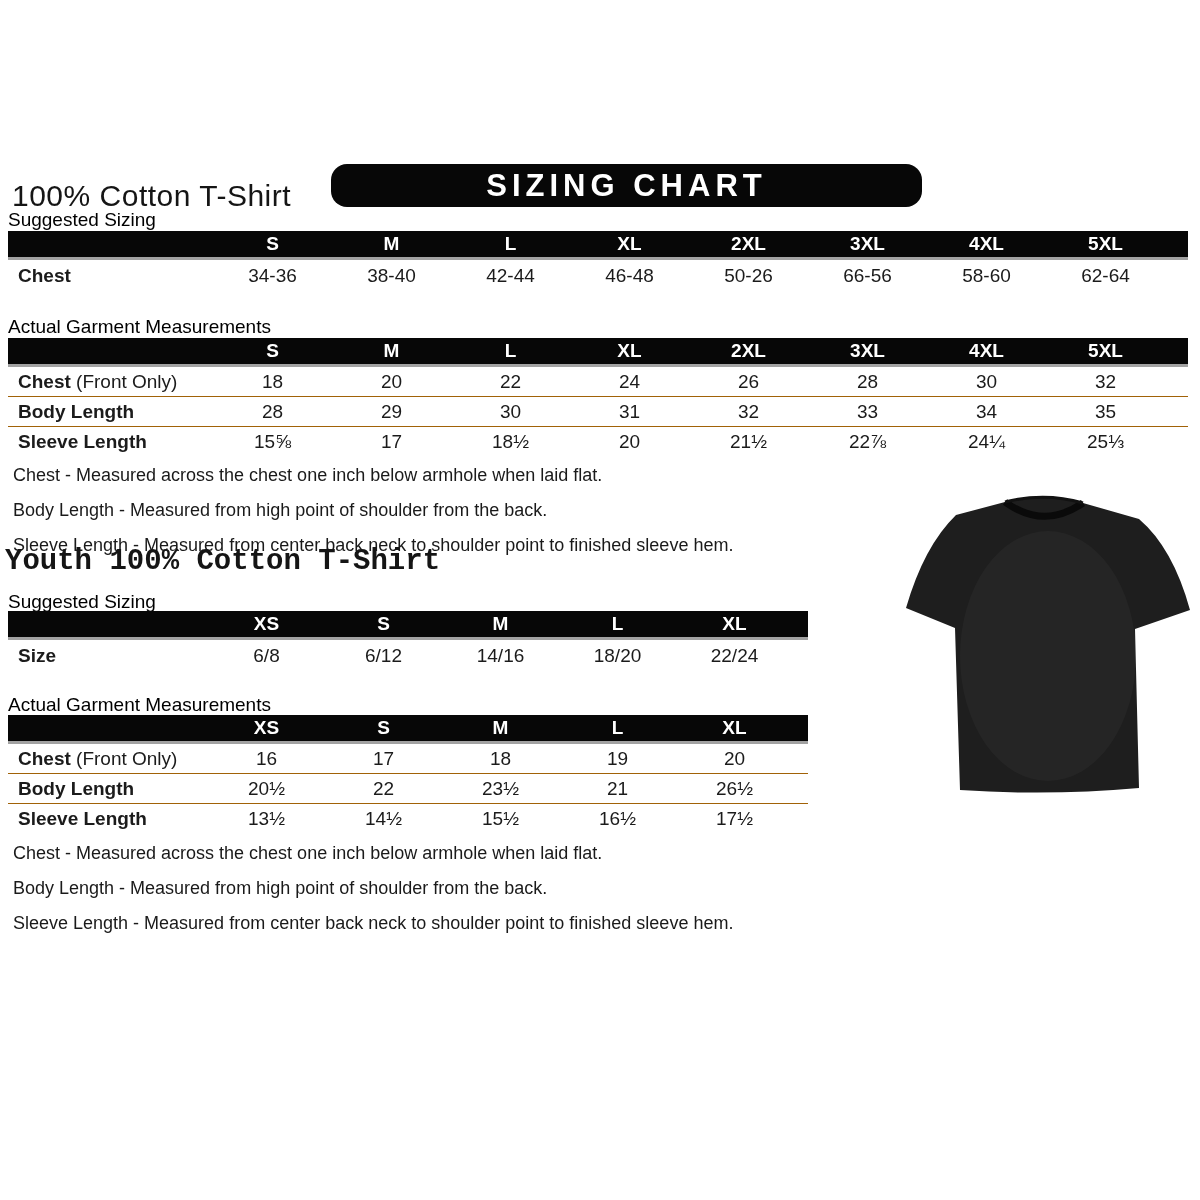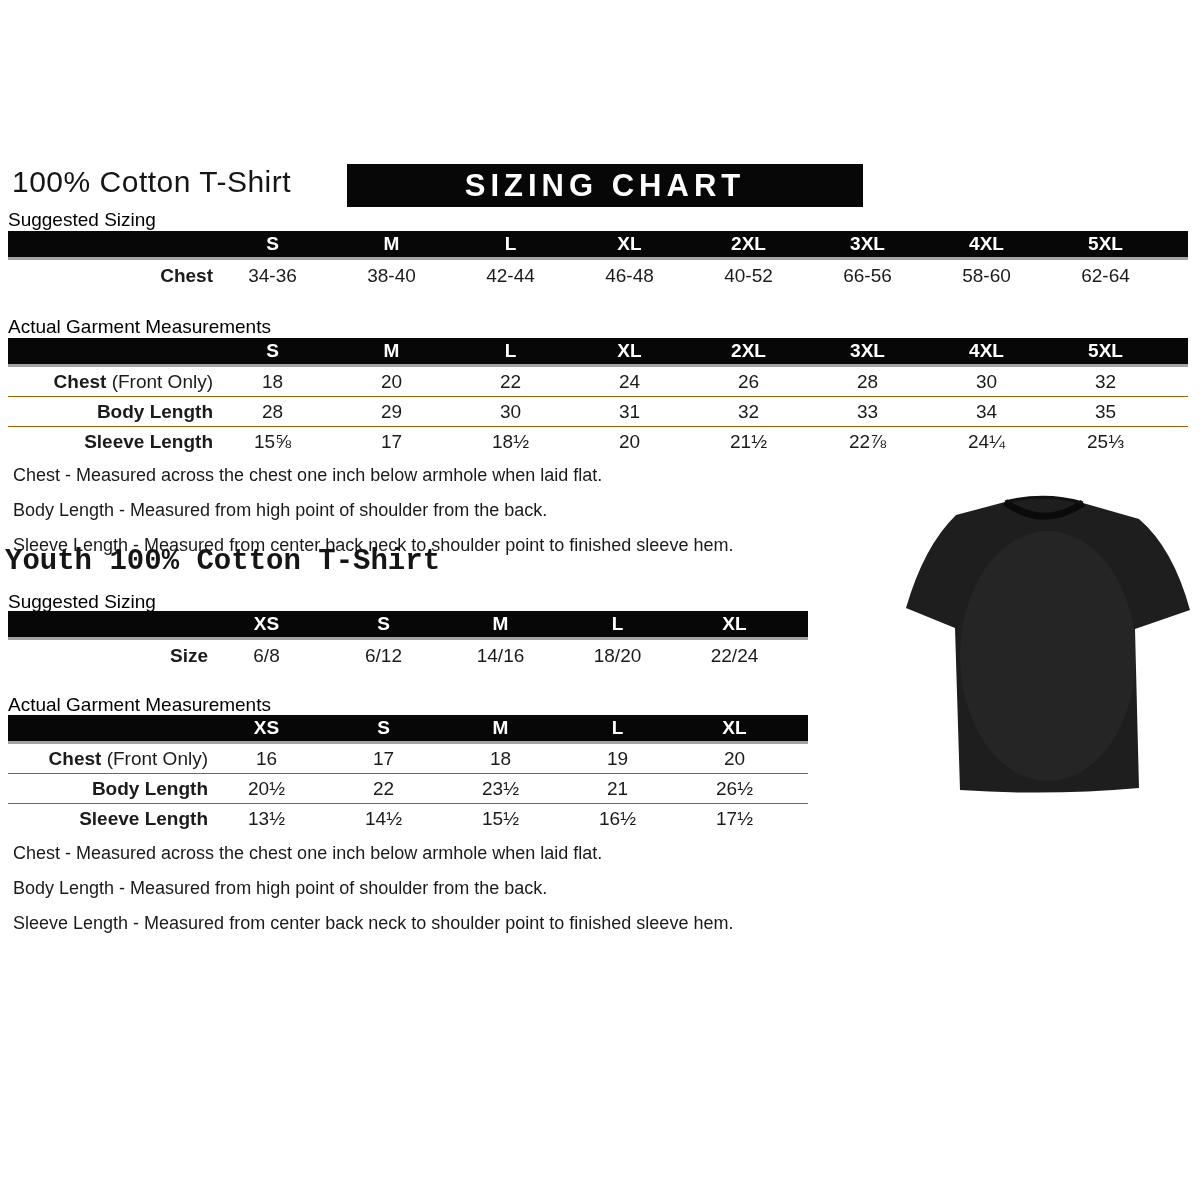--- a/index.html
+++ b/index.html
@@ -16,34 +16,34 @@
   }
   .sec-heading{font-size:19px;color:#000000;white-space:nowrap;}
   table.tbl{border-collapse:collapse;table-layout:fixed;}
   table.tbl th{
     background:#070707;color:#ffffff;font-weight:700;font-size:19px;
     height:26px;padding:0;text-align:center;border-bottom:3px solid #a2a2a2;
   }
   table.tbl td{
     font-size:19px;padding:0;text-align:center;vertical-align:middle;height:32px;color:#1b1b1b;
   }
-  table.tbl td.lbl{text-align:right;padding-left:10px;white-space:nowrap;margin-top:22px;}
+  table.tbl td.lbl{text-align:left;padding-left:10px;white-space:nowrap;margin-top:22px;}
   .b{font-weight:700;}
   table.rows td{height:29px;}
   table.rows tbody tr + tr{border-top:1px solid #a16207;}
   .notes{font-size:18px;line-height:35px;white-space:nowrap;color:#1a1a1a;}
   .shirt{display:block;}
 </style>
 </head>
 <body>
 
 <div id="canvas">
 
-  <div class="abs title-main" style="left:12px;top:165px;">100% Cotton T-Shirt</div>
-  <div class="abs banner" style="left:347px;top:164px;width:516px;">
+  <div class="abs title-main" style="left:12px;top:179px;">100% Cotton T-Shirt</div>
+  <div class="abs banner" style="left:331px;top:164px;width:591px;border-radius:16px;">
     <span>SIZING CHART</span>
   </div>
 
   <div class="abs sec-heading" style="left:8px;top:209px;">Suggested Sizing</div>
 
   <table class="abs tbl" style="left:8px;top:231px;width:1180px;">
     <colgroup>
       <col style="width:205px">
         <col style="width:119px">
         <col style="width:119px">
@@ -69,21 +69,21 @@
         <th></th>
       </tr>
     </thead>
     <tbody>
       <tr>
         <td class="lbl"><span class="b">Chest</span></td>
         <td>34-36</td>
         <td>38-40</td>
         <td>42-44</td>
         <td>46-48</td>
-        <td>40-52</td>
+        <td>50-26</td>
         <td>66-56</td>
         <td>58-60</td>
         <td>62-64</td>
         <td></td>
       </tr>
     </tbody>
   </table>
 
   <div class="abs sec-heading" style="left:8px;top:316px;">Actual Garment Measurements</div>
 

